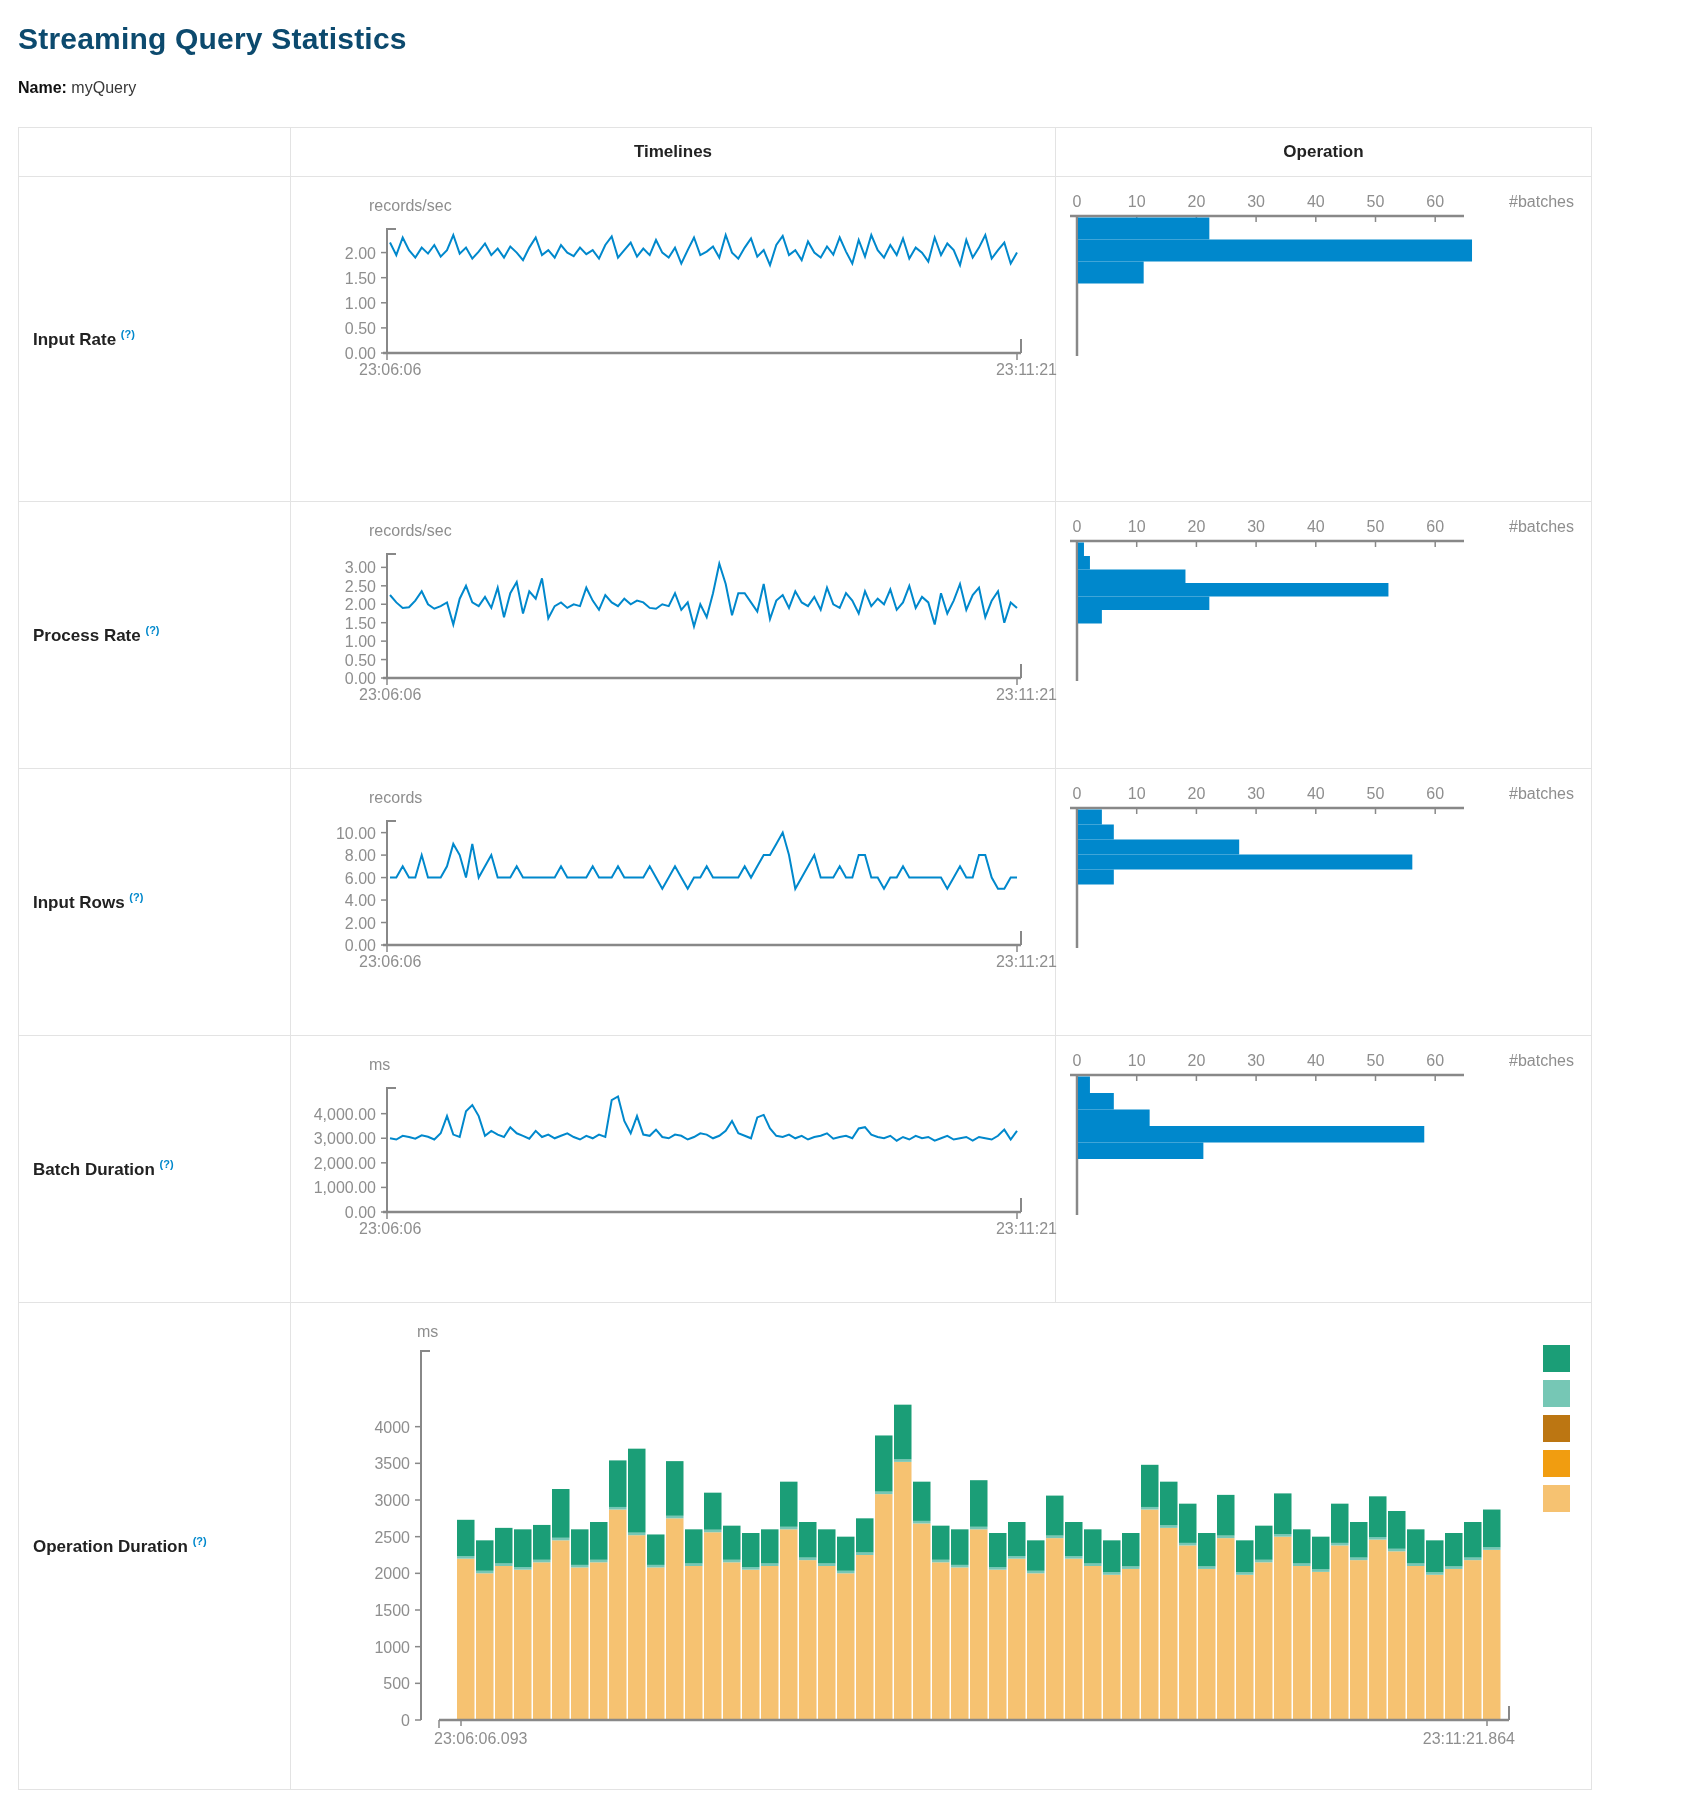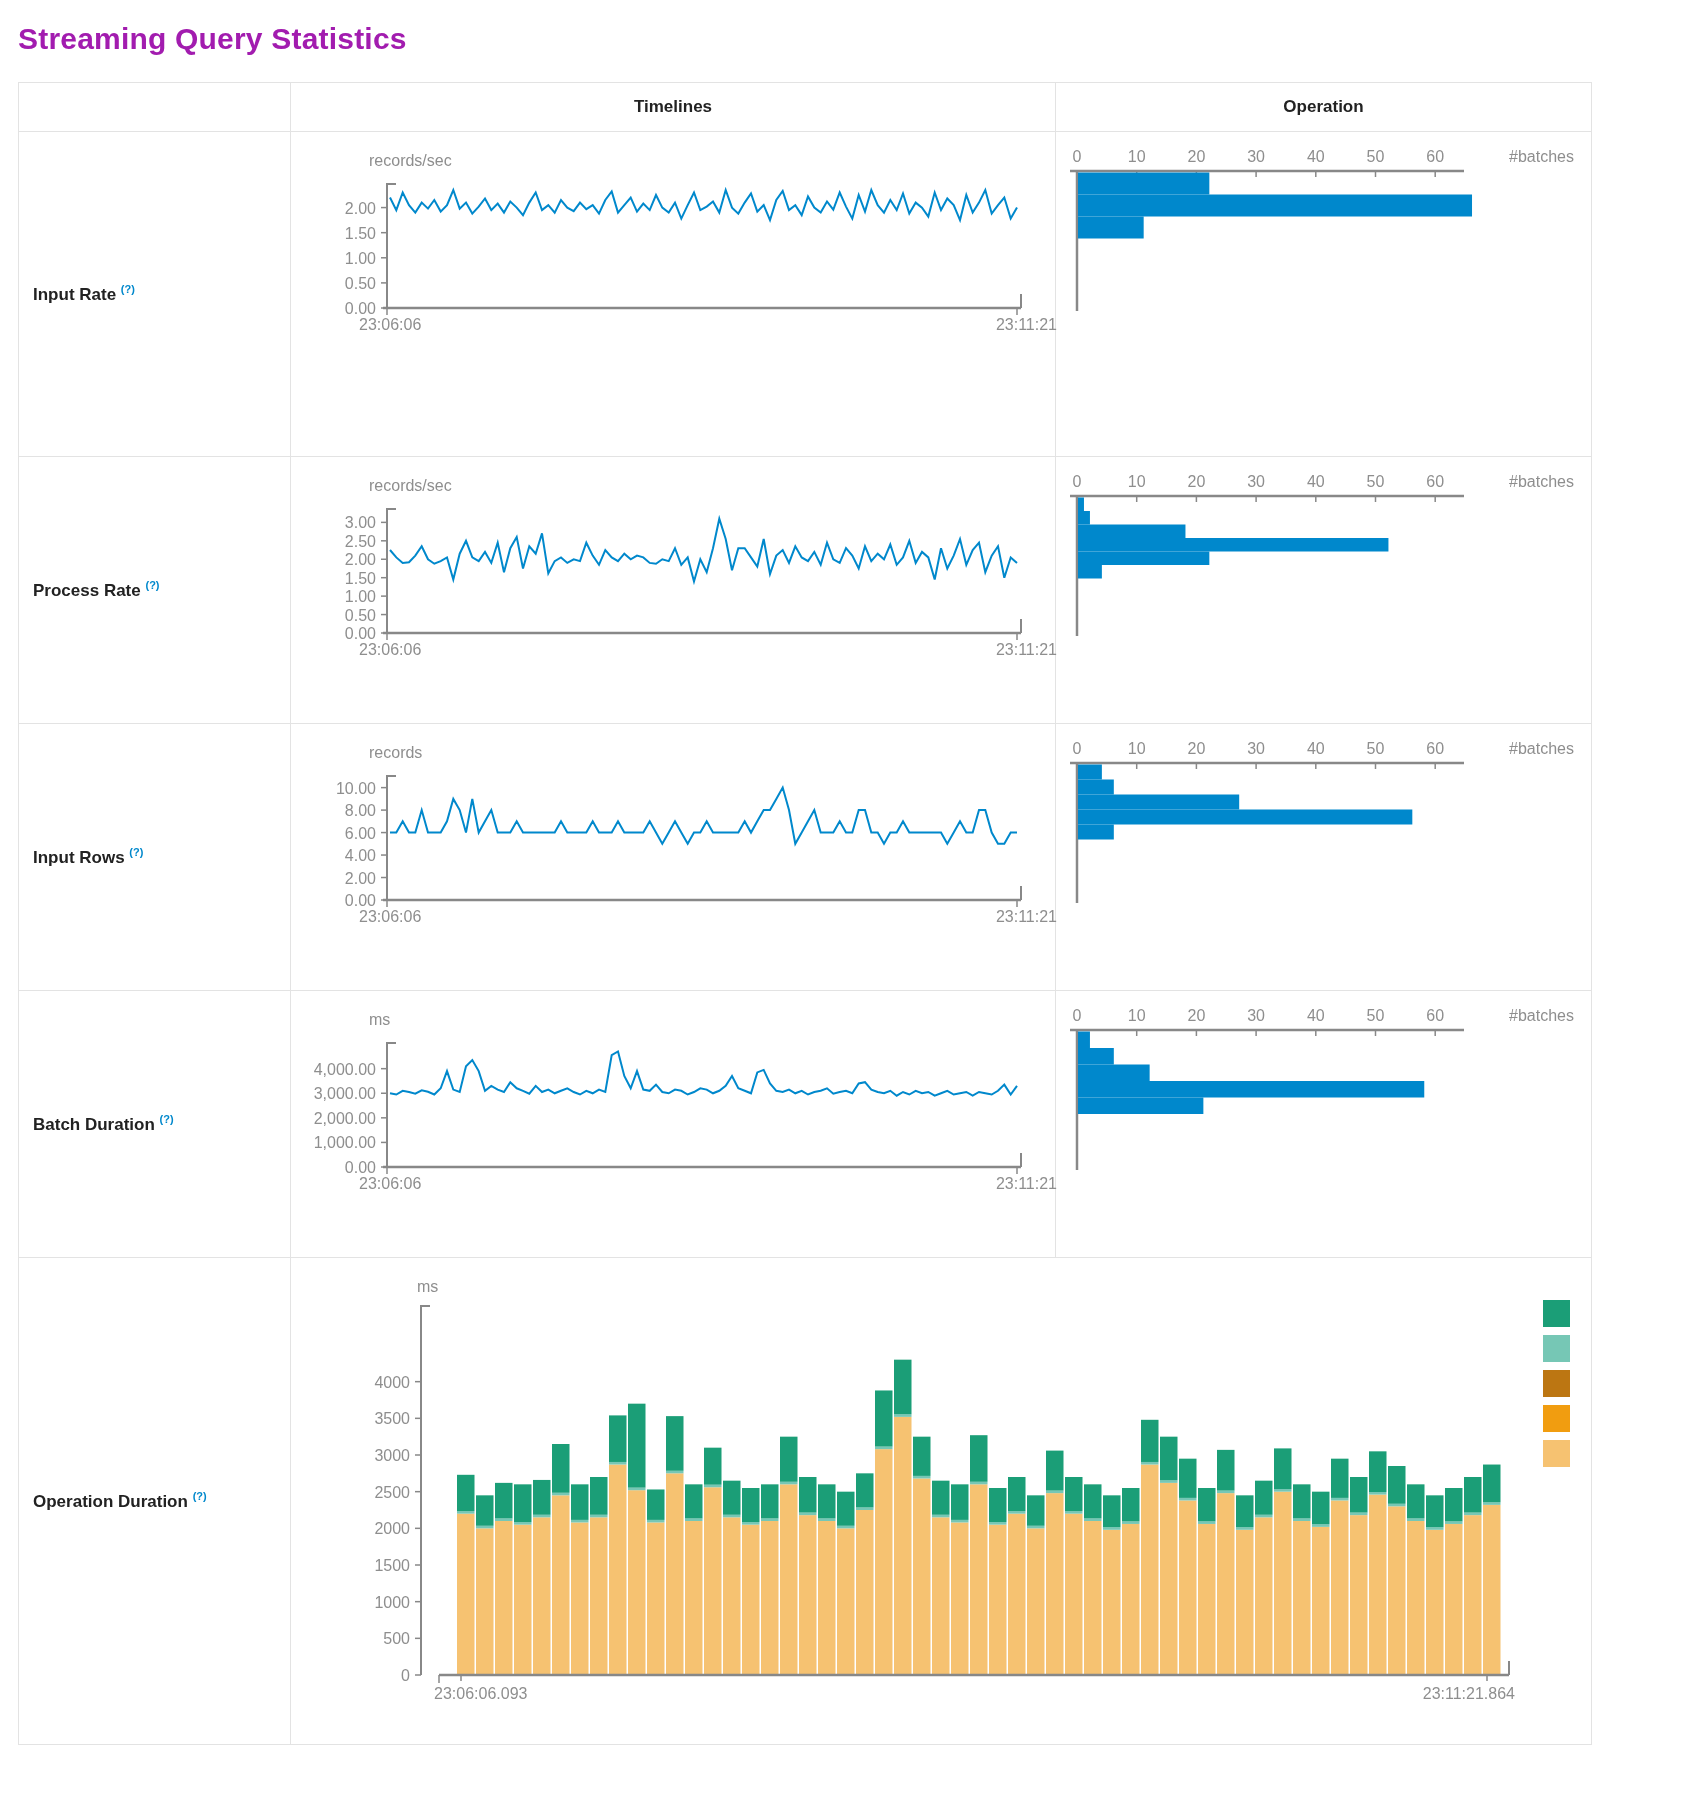--- a/index.html
+++ b/index.html
@@ -1,18 +1,18 @@
 <!DOCTYPE html>
 <html><head>
 <meta charset="utf-8">
 <style>
   html,body{margin:0;padding:0;background:#fff;font-family:"Liberation Sans",sans-serif;color:#333;}
   .page{width:1693px;height:1820px;position:relative;overflow:hidden;}
   .content{padding:14px 0 0 18px;}
-  h1{font-size:30px;margin:8px 0 18px 0;color:#a21caf;letter-spacing:0.2px;}
+  h1{font-size:30px;margin:8px 0 18px 0;color:#0c4a6e;letter-spacing:0.2px;}
   .subtitle{font-size:16px;margin:0 0 34px 0;color:#383838;}
   .subtitle b{color:#111;}
   .meta{font-size:16px;line-height:27px;margin:0 0 26px 0;color:#383838;}
   .meta b{color:#111;}
   table.stats{border-collapse:collapse;width:1573px;table-layout:fixed;}
   table.stats, table.stats th, table.stats td{border:1px solid #e3e3e3;}
   th.colhead{font-size:17px;font-weight:bold;color:#222;text-align:center;padding:14px 12px;background:#fff;}
   td{padding:8px;vertical-align:top;}
   td.labelcell{vertical-align:middle;padding-left:14px;}
   .rowlabel{font-size:17px;font-weight:bold;color:#222;}
@@ -23,20 +23,21 @@
 </style>
 </head>
 <body>
 
 <div class="page">
   <div class="content">
     <h1>Streaming Query Statistics</h1>
 
 
     <div class="meta">
+      <div><b>Name:</b> <span>myQuery</span></div>
     </div>
 
     <table class="stats">
       <colgroup>
           <col style="width:272px">
           <col style="width:765px">
           <col style="width:536px">
         </colgroup>
       <tbody>
           <tr>

